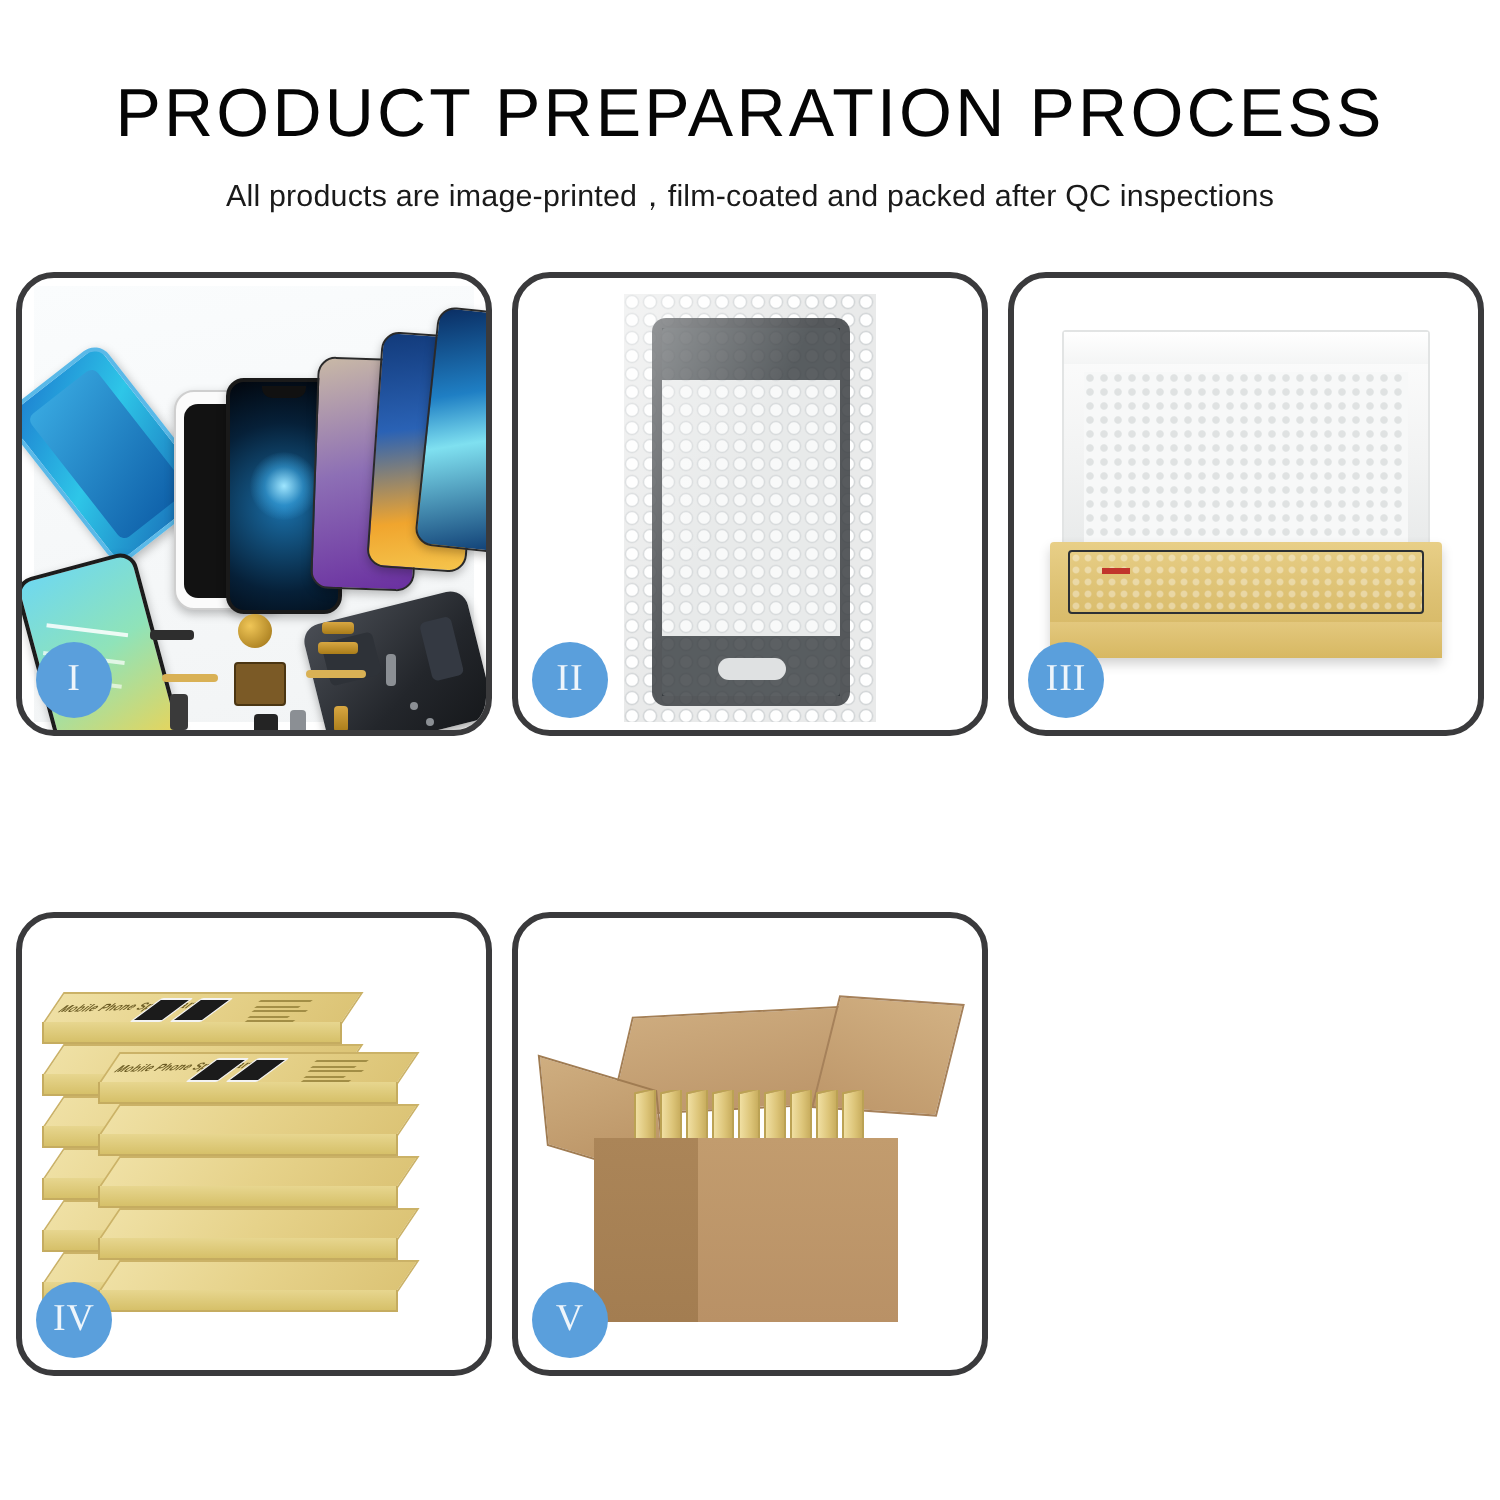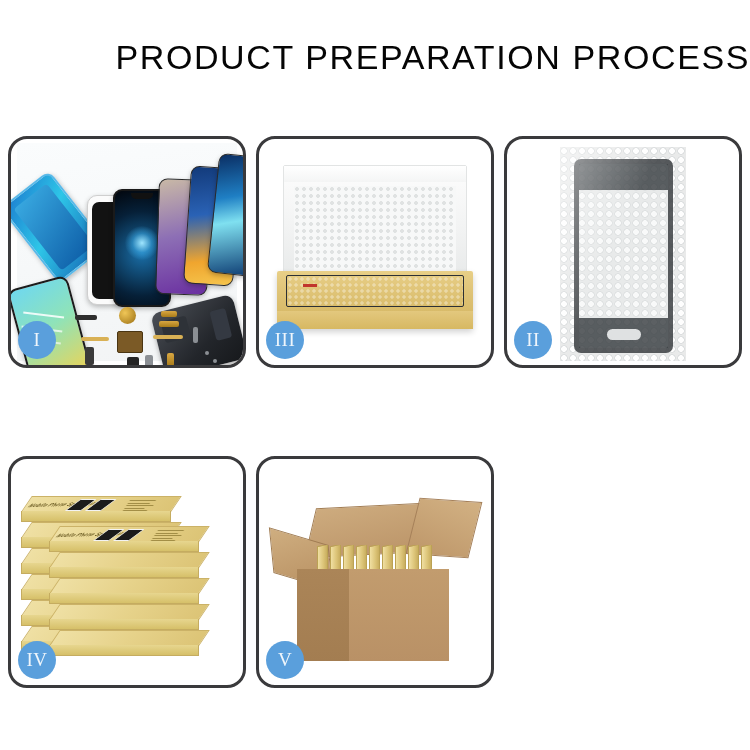--- a/index.html
+++ b/index.html
@@ -10,21 +10,21 @@
     font-family: "Liberation Sans", sans-serif;
     overflow: hidden;
   }
   .page {
     position: relative;
     width: 750px; height: 750px;
     background: #ffffff;
   }
 
   
-  .header { position: absolute; top: 0; left: 0; width: 750px; text-align: right; }
+  .header { position: absolute; top: 0; left: 0; width: 750px; text-align: center; }
   .title {
     margin-top: 40px;
     font-size: 34px;
     letter-spacing: 1.6px;
     font-weight: 400;
     color: #050505;
     font-family: "Liberation Sans", sans-serif;
     line-height: 1.05;
   }
   .subtitle {
@@ -234,20 +234,21 @@
     transform: skewY(-14deg); border:1px solid #a98759; }
   .p6-label{position:absolute;background:rgba(154,123,82,.55);}
 </style>
 </head>
 <body>
 
 <div class="page">
 
   <div class="header">
     <div class="title">PRODUCT PREPARATION PROCESS</div>
+    <div class="subtitle">All products are image-printed，film-coated and packed after QC inspections</div>
   </div>
 
   <div class="grid">
 
     <div class="panel">
       <div class="panel-stage">
         <div class="p1-bg">
           <div class="ph ph-a"></div>
           <div class="ph ph-b"></div>
           <div class="ph ph-c">
@@ -275,48 +276,48 @@
             <div class="pt grey" style="left:130px;top:44px;width:4px;height:4px;border-radius:50%;"></div>
             <div class="pt grey" style="left:138px;top:52px;width:4px;height:4px;border-radius:50%;"></div>
           </div>
         </div>
       </div>
       <div class="badge">I</div>
     </div>
 
     <div class="panel">
       <div class="panel-stage">
-        <div class="p3">
-          <div class="p3-lid">
-            <div class="p3-foam"></div>
-          </div>
-          <div class="p3-tray">
-            <div class="p3-tray-inner">
-              <div class="p3-red"></div>
-            </div>
-            <div class="p3-tray-front"></div>
-          </div>
-        </div>
-      </div>
-      <div class="badge">III</div>
-    </div>
-
-    <div class="panel">
-      <div class="panel-stage">
         <div class="p2-wrap">
           <div class="p2-screen">
             <div class="p2-top"></div>
             <div class="p2-bot">
               <div class="p2-home"></div>
             </div>
           </div>
           <div class="p2-gloss"></div>
         </div>
       </div>
       <div class="badge">II</div>
+    </div>
+
+    <div class="panel">
+      <div class="panel-stage">
+        <div class="p3">
+          <div class="p3-lid">
+            <div class="p3-foam"></div>
+          </div>
+          <div class="p3-tray">
+            <div class="p3-tray-inner">
+              <div class="p3-red"></div>
+            </div>
+            <div class="p3-tray-front"></div>
+          </div>
+        </div>
+      </div>
+      <div class="badge">III</div>
     </div>
 
     <div class="panel">
       <div class="panel-stage">
         <div class="p4">
 
           <div class="bx" style="left:0px;top:48px;">
             <div class="top"></div>
             <div class="front"></div>
           </div>

